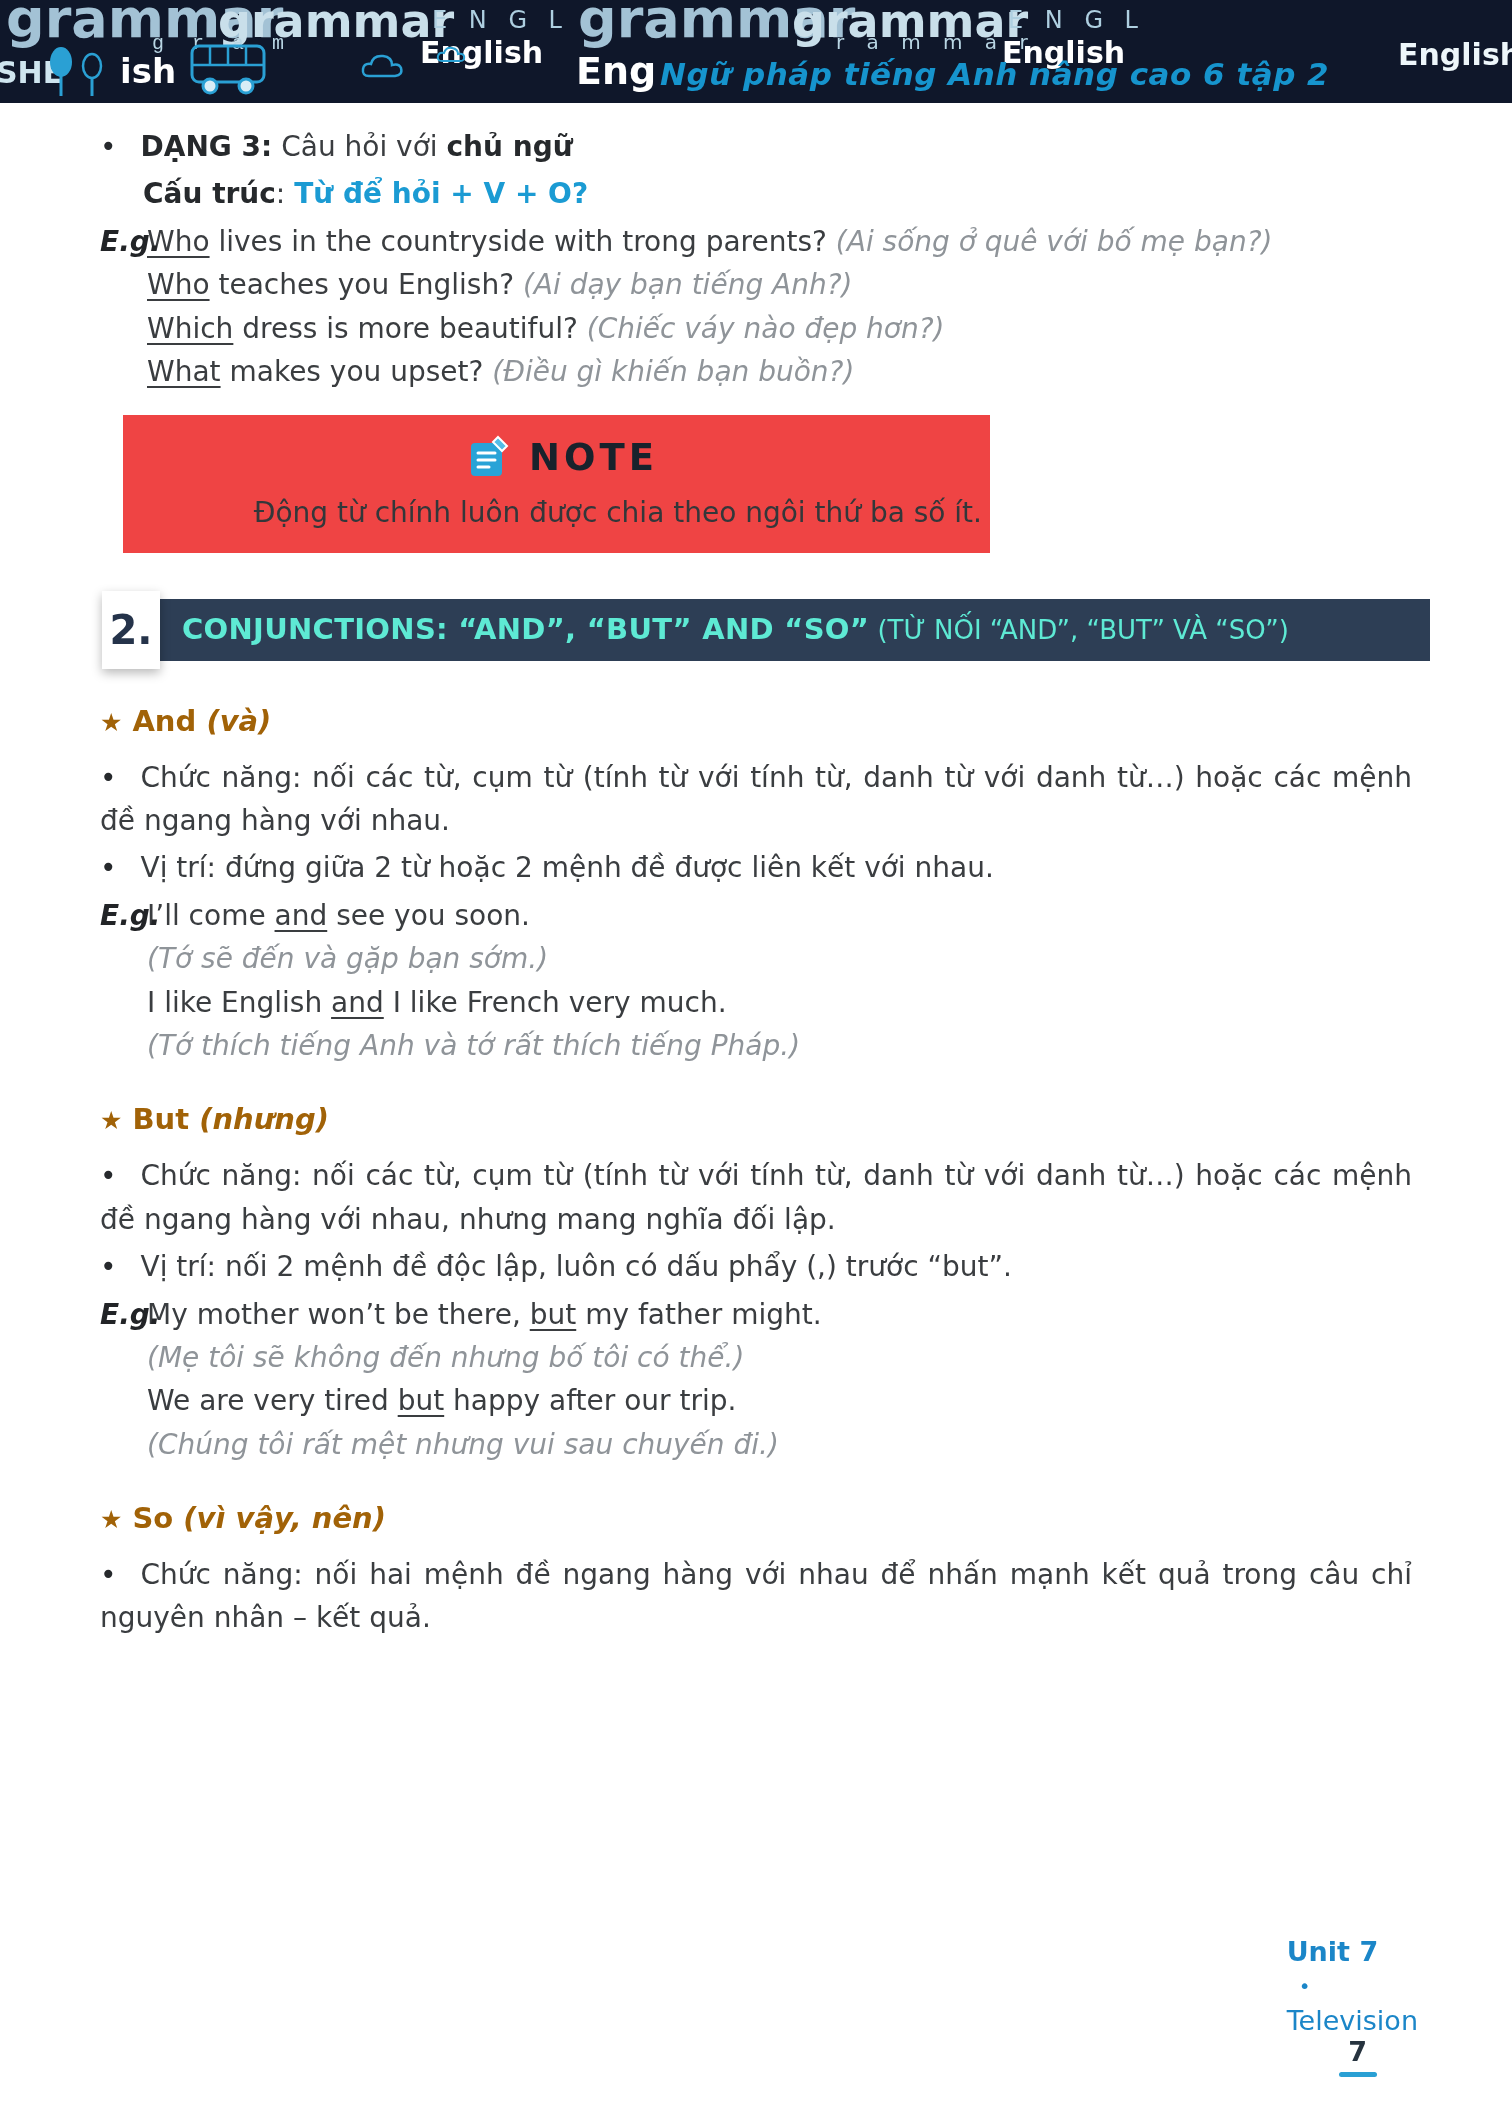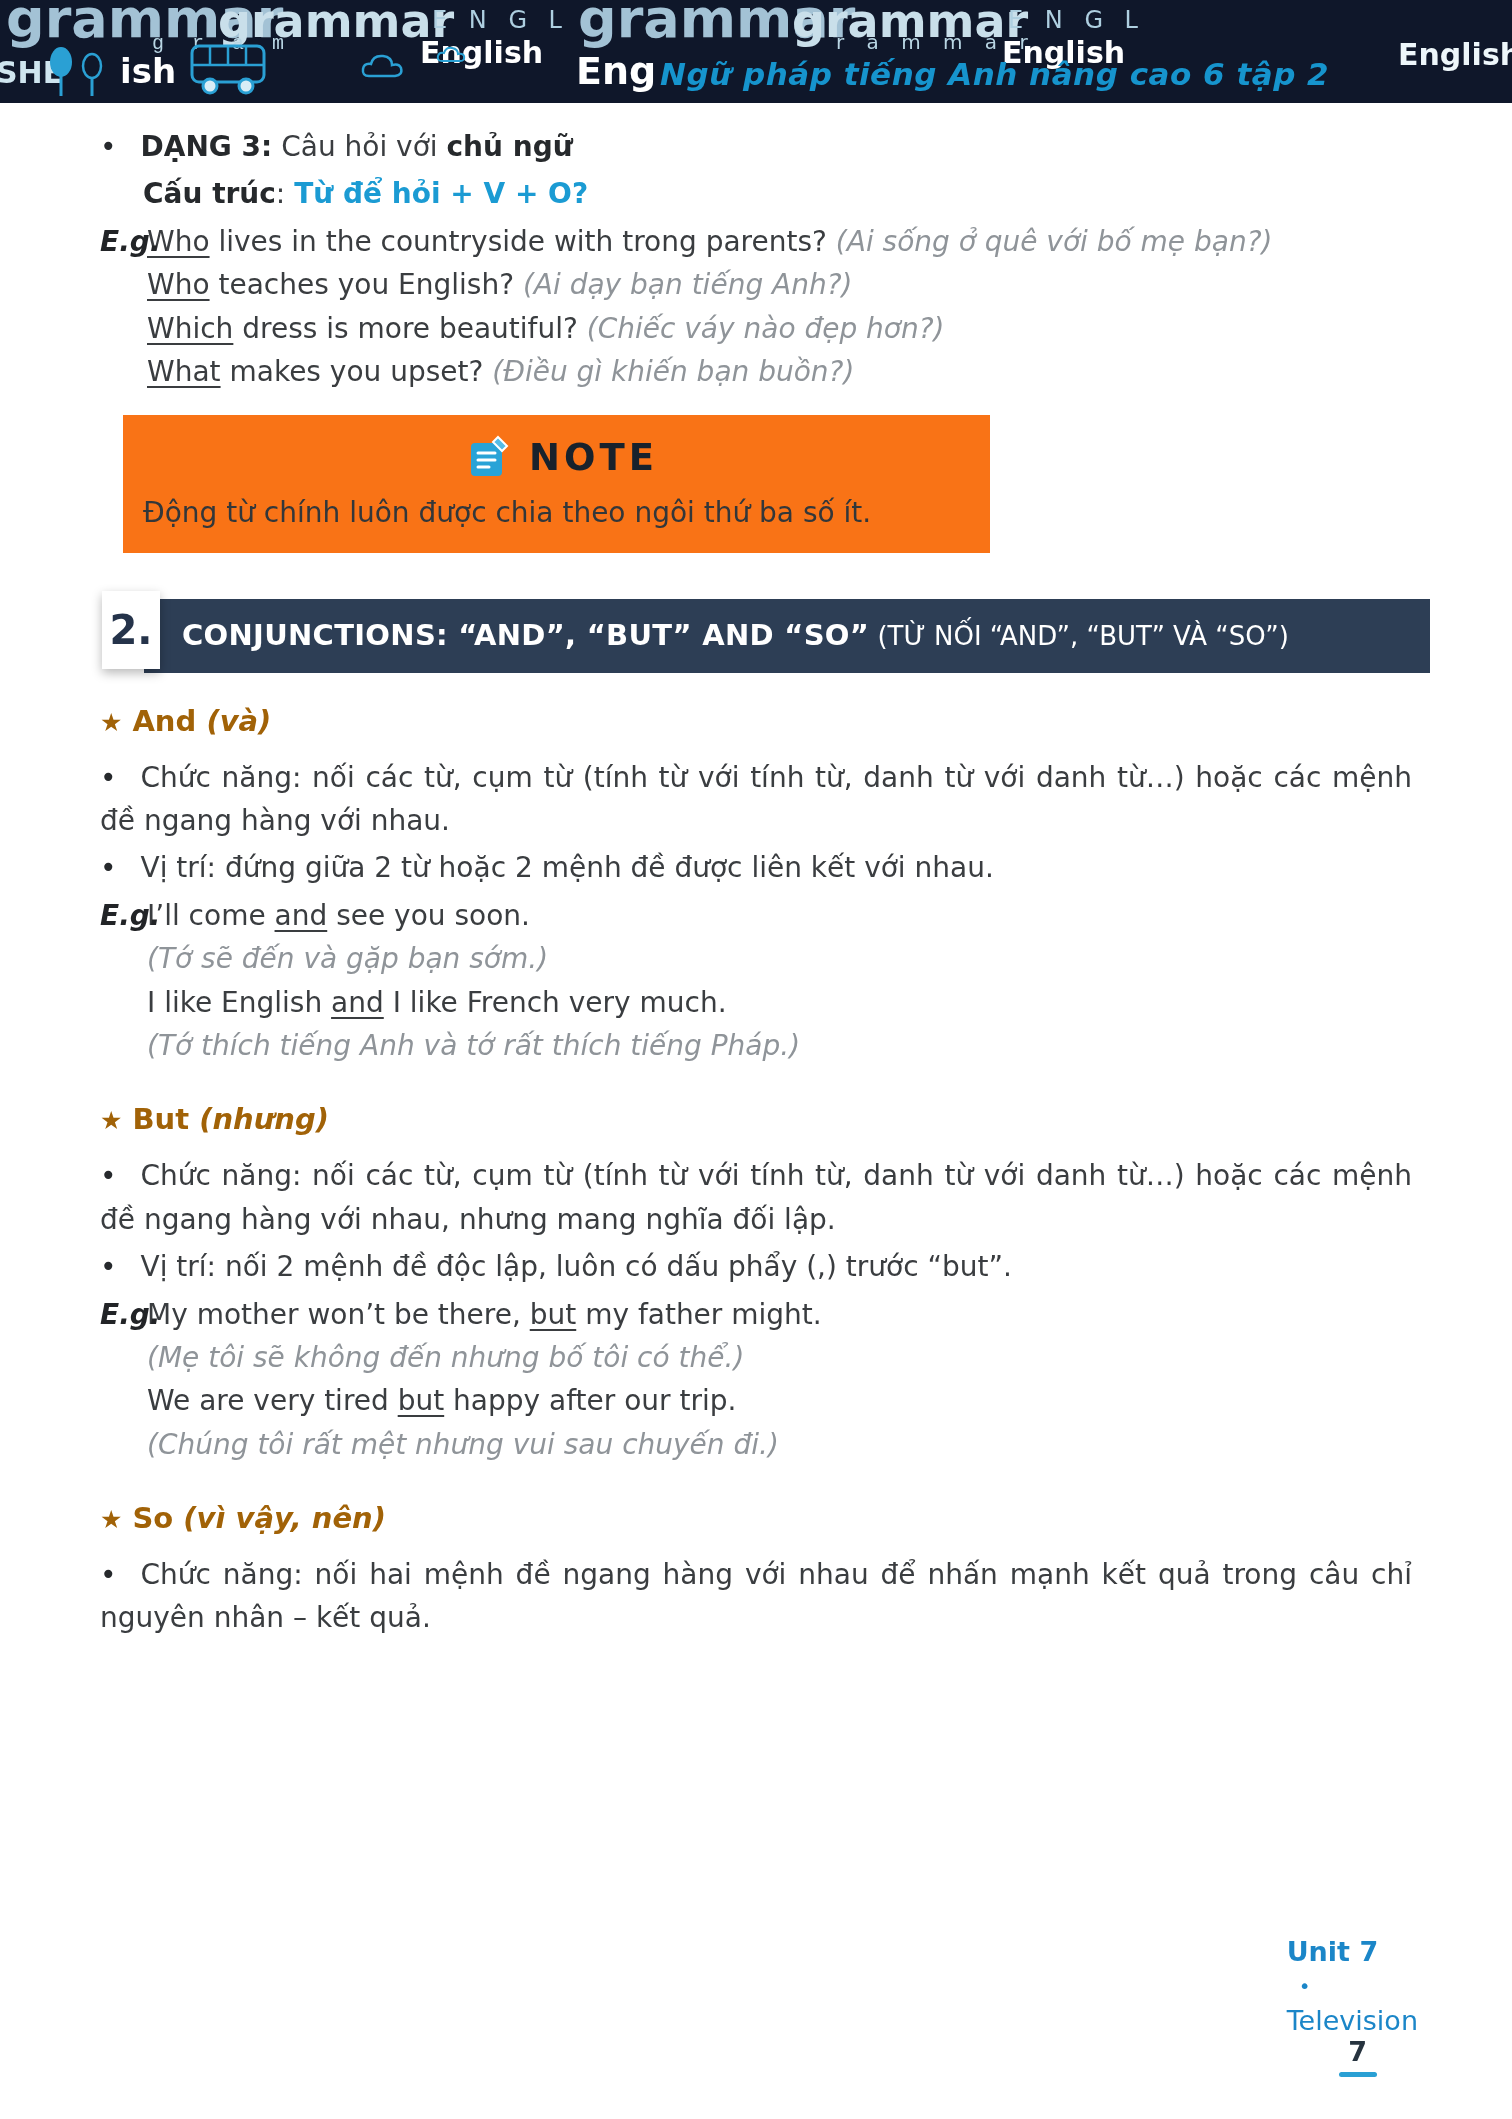--- a/index.html
+++ b/index.html
@@ -40,31 +40,31 @@
   .brow .dot { display:inline-block; margin-right:24px; color:#26292c; }
   .just { text-align:justify; }
   .indent1 { padding-left:43px; margin-bottom:4px; }
   .eg-block { margin-top:2px; }
   .eg-row { position:relative; padding-left:47px; }
   .eg-label { position:absolute; left:0; top:0; font-weight:bold; font-style:italic; color:#222427; }
   .u { text-decoration:underline; text-underline-offset:5px; text-decoration-thickness:2px; }
   .viet { font-style:italic; color:#8f9499; }
 
   
-  .note-box { margin:22px 0 0 23px; width:867px; background:#f97316; padding:14px 8px 18px 20px; }
+  .note-box { margin:22px 0 0 23px; width:867px; background:#ef4444; padding:14px 8px 18px 20px;text-align:right; }
   .note-head { display:flex; align-items:center; justify-content:center; gap:16px; height:56px; }
   .note-title { font-size:37px; font-weight:bold; letter-spacing:4px; color:#18222c; }
   .note-body { margin-top:6px; color:#33373a; }
 
   
   .sec2 { position:relative; margin-top:38px; height:78px; }
   .sec2-num { position:absolute; left:2px; top:0; width:58px; height:78px; background:#ffffff;
               box-shadow:0 4px 10px rgba(0,0,0,.28); display:flex; align-items:center; justify-content:center;
               font-size:40px; font-weight:bold; color:#25334a; z-index:2; }
-  .sec2-bar { position:absolute; left:44px; right:-18px; top:8px; height:74px; background:#2d3e55; color:#ffffff;
+  .sec2-bar { position:absolute; left:44px; right:-18px; top:8px; height:62px; background:#2d3e55; color:#5eead4;
               display:flex; align-items:center; padding-left:38px; white-space:nowrap; overflow:hidden; }
   .sec2-title { font-weight:bold; font-size:29px; letter-spacing:.3px; }
   .sec2-sub { font-size:26px; font-weight:normal; }
 
   
   .sub-head { margin-top:30px; margin-bottom:12px; color:#a16207; font-size:29px; font-weight:bold; }
   .sub-head .star { font-size:25px; margin-right:10px; }
   .sub-head i { font-style:italic; }
 
   

